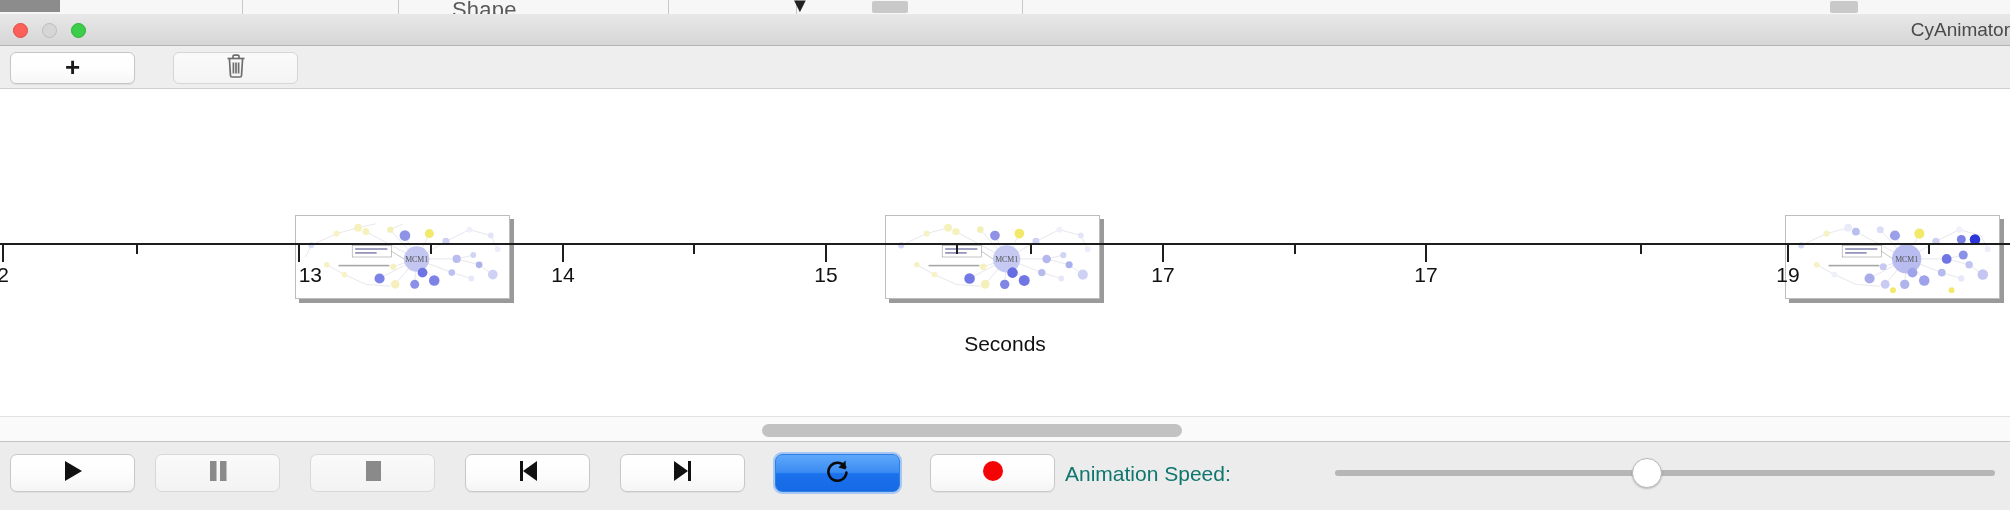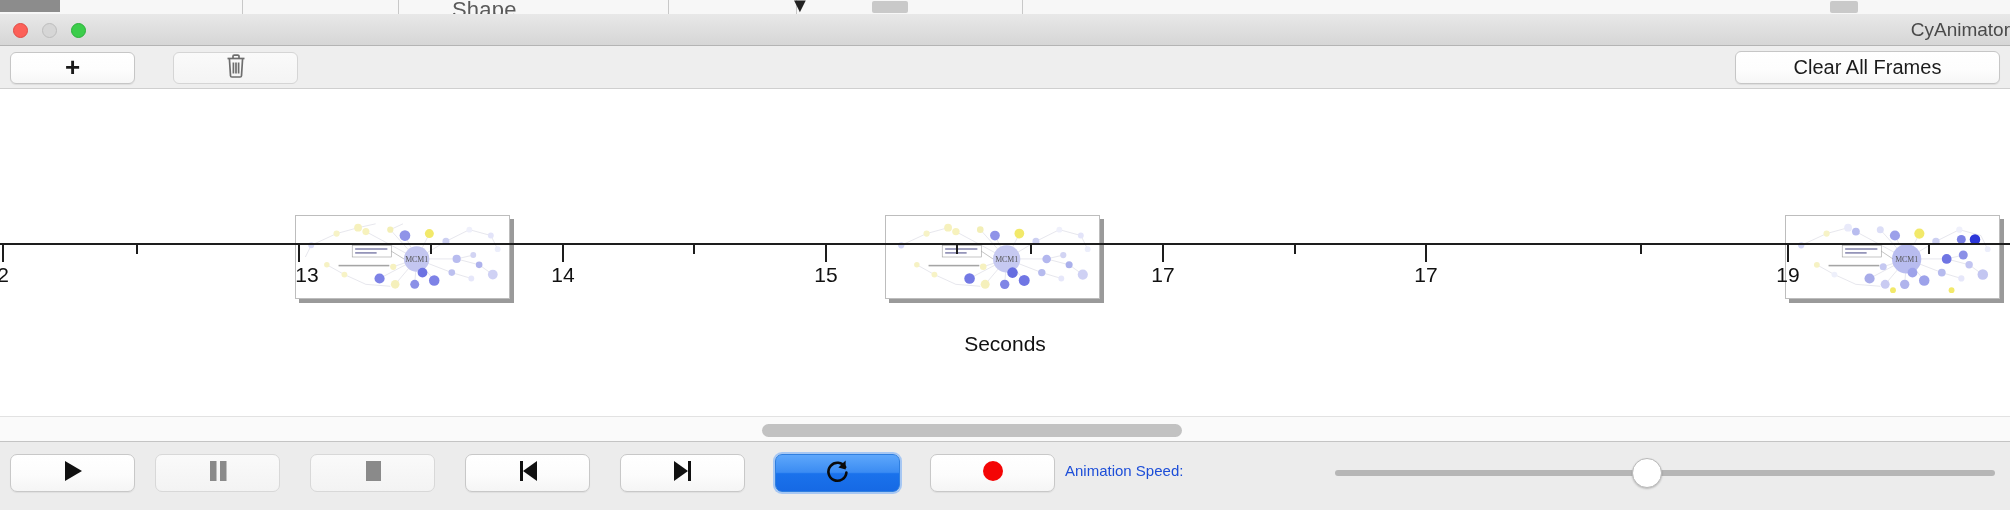--- a/index.html
+++ b/index.html
@@ -236,22 +236,22 @@
     box-shadow: none;
   }
   .tbtn.active {
     background: linear-gradient(to bottom, #5ea7fb 0%, #3b8cf3 48%, #1a72ec 52%, #1669e4 100%);
     border: 1px solid #2f7fe0;
     box-shadow: 0 0 0 2px rgba(110,170,250,.55);
   }
   .speed-label {
     position: absolute;
     top: 20px;
-    font-size: 15px;
-    color: #1d4ed8;
+    font-size: 21px;
+    color: #0f766e;
     white-space: nowrap;
   }
   .slider-track {
     position: absolute;
     height: 6px;
     border-radius: 3px;
     background: #b6b6b6;
     top: 28px;
   }
   .slider-thumb {
@@ -303,23 +303,20 @@
           <path d="M2.5 5.5 h17"></path>
           <path d="M8 5.5 v-2.2 a1.2 1.2 0 0 1 1.2-1.2 h3.6 a1.2 1.2 0 0 1 1.2 1.2 v2.2"></path>
           <path d="M4.4 5.5 l1.1 17.2 a1.4 1.4 0 0 0 1.4 1.3 h8.2 a1.4 1.4 0 0 0 1.4-1.3 l1.1-17.2"></path>
           <path d="M8.4 9.5 v11"></path>
             <path d="M11 9.5 v11"></path>
             <path d="M13.6 9.5 v11"></path>
         </svg>
       </span>
     </div>
 
-    <div class="btn btn-clear">
-      <span class="lbl">Clear All Frames</span>
-    </div>
   </div>
 
   <div class="timeline-panel">
 
     <div class="frame-thumb" style="left:295px; top:126px; width:215px; height:84px;">
       <svg class="thumb-svg" viewBox="0 0 215 84">
         <rect width="215" height="84" fill="#ffffff"></rect>
         <g stroke="#c8c8d6" stroke-width="0.45" fill="none">
           <path d="M122 44 L70 16"></path>
             <path d="M122 44 L95 14"></path>
@@ -546,21 +543,21 @@
     <div class="tick major" style="left:1162px; top:156px;"></div>
     <div class="tick minor" style="left:1294px; top:156px;"></div>
     <div class="tick major" style="left:1425px; top:156px;"></div>
     <div class="tick minor" style="left:1640px; top:156px;"></div>
     <div class="tick major" style="left:1787px; top:156px;"></div>
     <div class="tick minor" style="left:1928px; top:156px;"></div>
 
     <div class="tick minor" style="left:1030px; top:156px;"></div>
 
     <div class="tick-label" style="left:-32px;  top:174px;">2</div>
-    <div class="tick-label" style="left:272px;  top:174px;">13</div>
+    <div class="tick-label" style="left:252px;  top:174px;text-align:right;">13</div>
     <div class="tick-label" style="left:528px;  top:174px;">14</div>
     <div class="tick-label" style="left:791px;  top:174px;">15</div>
     <div class="tick-label" style="left:1128px; top:174px;">17</div>
     <div class="tick-label" style="left:1391px; top:174px;">17</div>
     <div class="tick-label" style="left:1753px; top:174px;">19</div>
 
     <div class="axis-title" style="top:206px;margin-top:37px;">Seconds</div>
   </div>
 
   <div class="hscroll-track">

